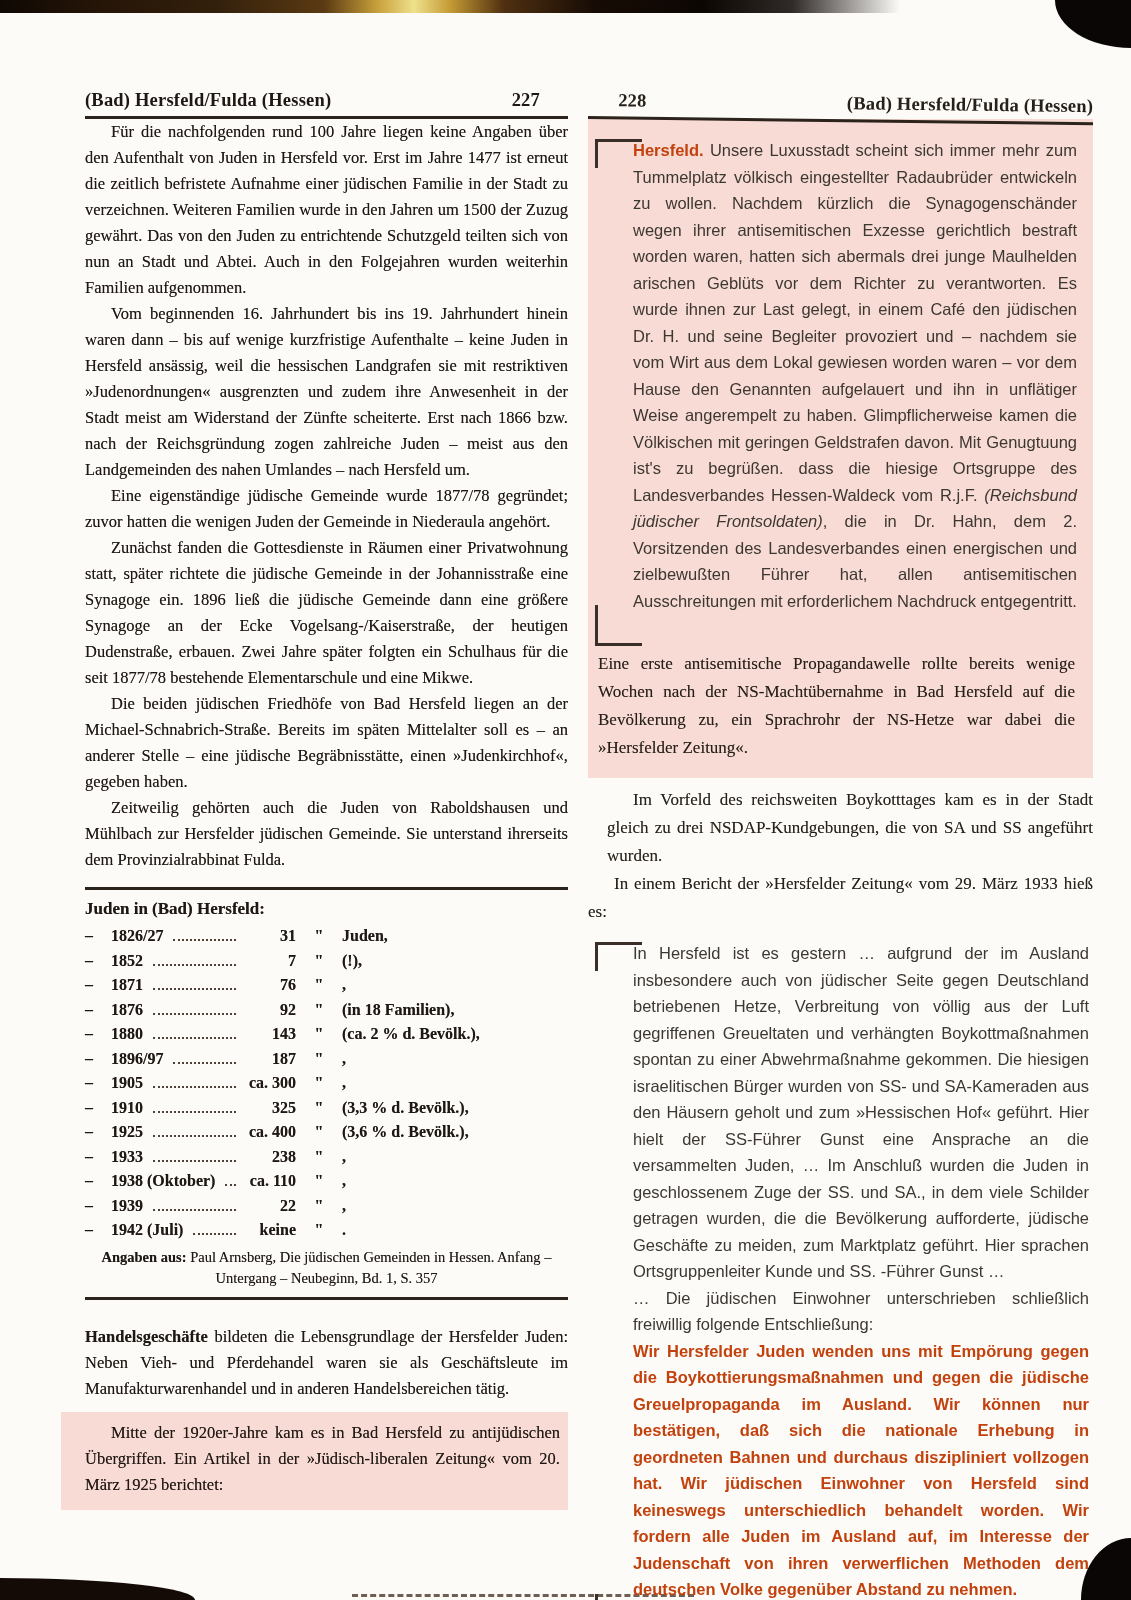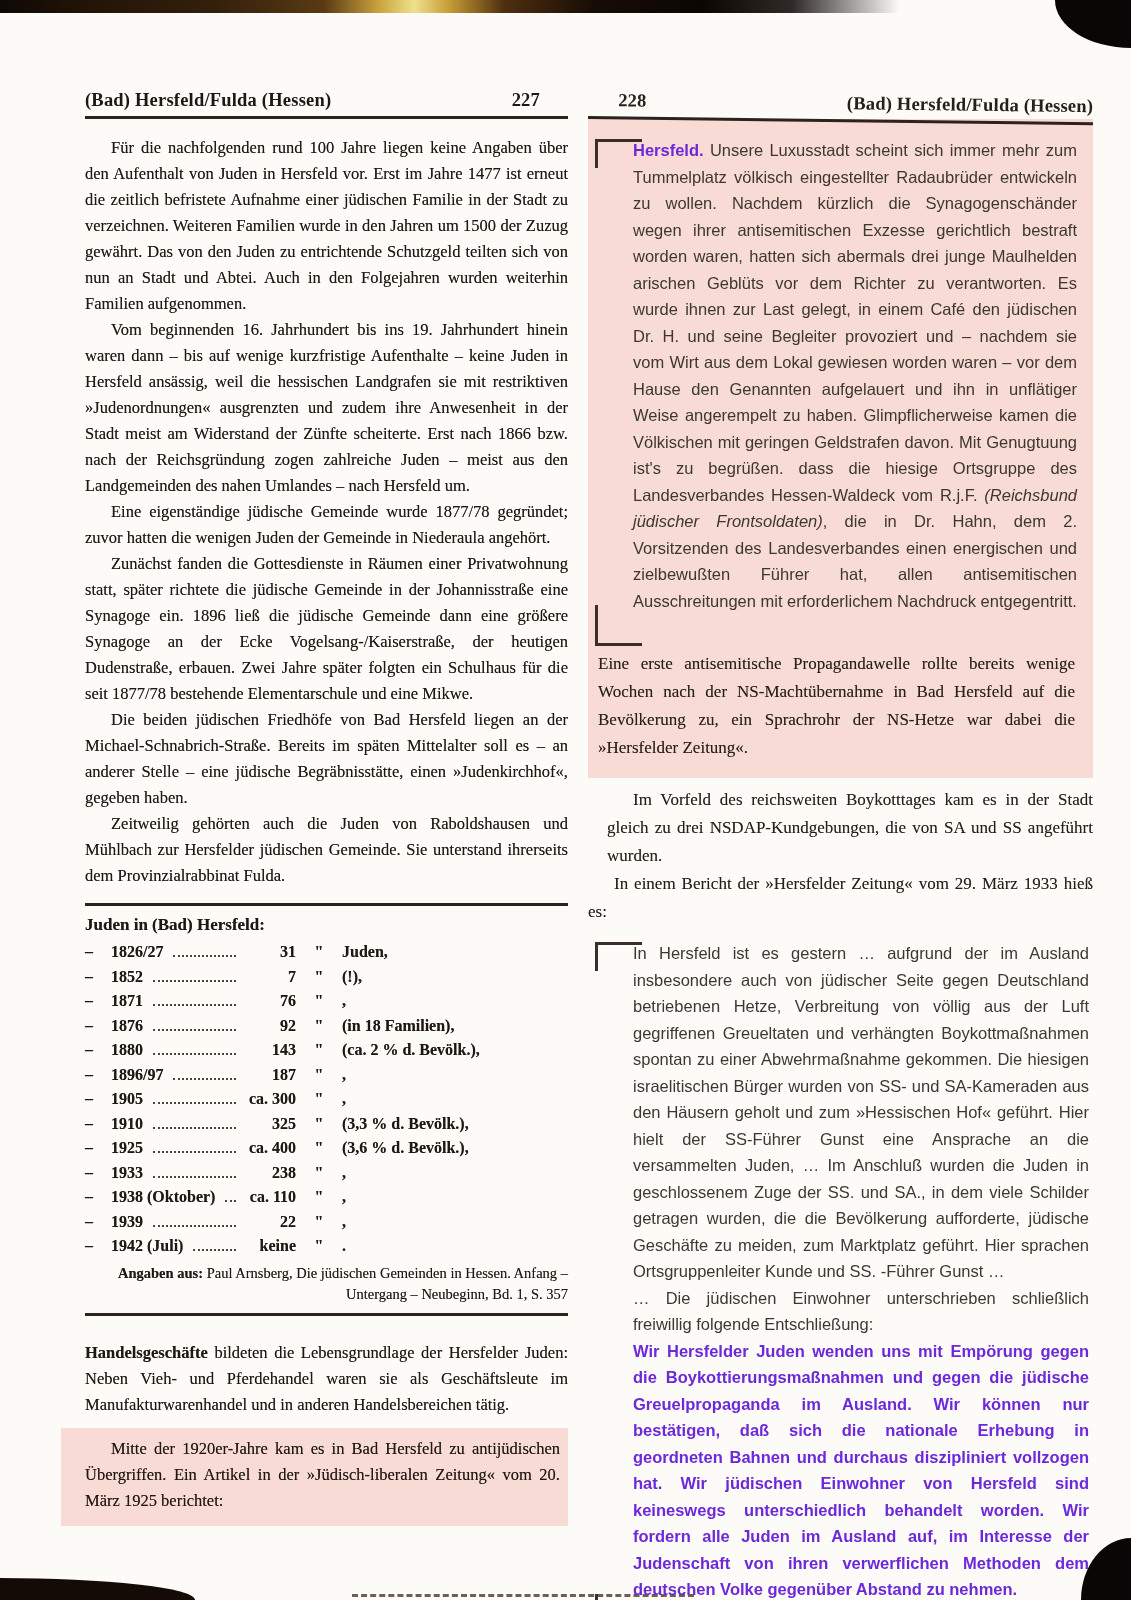--- a/index.html
+++ b/index.html
@@ -56,39 +56,39 @@
   
   .body-text p{
     margin:0;font-size:16.5px;line-height:26px;text-align:justify;
     text-shadow:0 0 .5px rgba(30,20,12,.55);
   }
   .body-text p.indent{text-indent:26px;}
   .col-right .serif-para{
     font-size:17px;line-height:28px;text-align:justify;margin:0;
     text-shadow:0 0 .4px rgba(30,20,12,.35);
   }
-  .col-left .body-text{margin-top:16px;}
+  .col-left .body-text{}
   .lead-bold{font-weight:bold;}
 
   
   .pop-table{
     margin-top:14px;border-top:3px solid #2c231c;border-bottom:3px solid #2c231c;
     padding:4px 0 8px 0;
   }
   .pop-title{font-weight:bold;font-size:17px;line-height:26px;margin:2px 0 2px 0;
     text-shadow:0 0 .5px rgba(30,20,12,.55);}
   .pop-row{display:flex;align-items:baseline;font-size:16px;line-height:24.5px;
     text-shadow:0 0 .4px rgba(30,20,12,.5);}
   .pop-dash{width:26px;font-weight:bold;}
   .pop-year{font-weight:bold;white-space:pre;}
   .pop-leader{flex:1;border-bottom:2px dotted #4e4138;margin:0 8px 5px 10px;min-width:6px;}
   .pop-value{font-weight:bold;white-space:pre;text-align:right;min-width:52px;}
   .pop-ditto{width:46px;text-align:center;font-weight:bold;}
   .pop-note{width:226px;font-weight:bold;}
-  .pop-source{font-size:14.5px;line-height:21px;margin-top:4px;text-align:right;
+  .pop-source{font-size:14.5px;line-height:21px;margin-top:4px;text-align:center;
     text-shadow:0 0 .4px rgba(30,20,12,.5);}
 
   
   .pink{background:#f8dbd5;}
   .pink-left{
     margin:10px 0 16px -24px;padding:8px 8px 12px 24px;
   }
   .pink-left p{margin:0;font-size:16.5px;line-height:26px;text-align:justify;
     text-indent:26px;text-shadow:0 0 .5px rgba(30,20,12,.55);}
   .pink-right{
@@ -97,21 +97,21 @@
   
   .quote{
     position:relative;
     font-family:"Liberation Sans", sans-serif;
     color:#3d3731;
     font-size:16.5px;line-height:26.5px;text-align:justify;
     padding:4px 4px 34px 40px;
   }
   .quote p{margin:0;}
   .quote p + p{margin-top:0;}
-  .quote .q-bold{font-weight:bold;color:#6d28d9;}
+  .quote .q-bold{font-weight:bold;color:#c2410c;}
   .quote .q-italic{font-style:italic;}
   .bracket{position:absolute;left:2px;width:46px;}
   .bracket-open{top:6px;height:26px;border-top:3px solid #3a2f28;border-left:3px solid #3a2f28;width:44px;}
   .bracket-close{bottom:2px;height:38px;border-bottom:3px solid #3a2f28;border-left:3px solid #3a2f28;width:44px;}
   .quote-white{margin:10px 0 18px 5px;}
 
   .gap-sm{height:8px;}
 </style>
 </head>
 <body>

